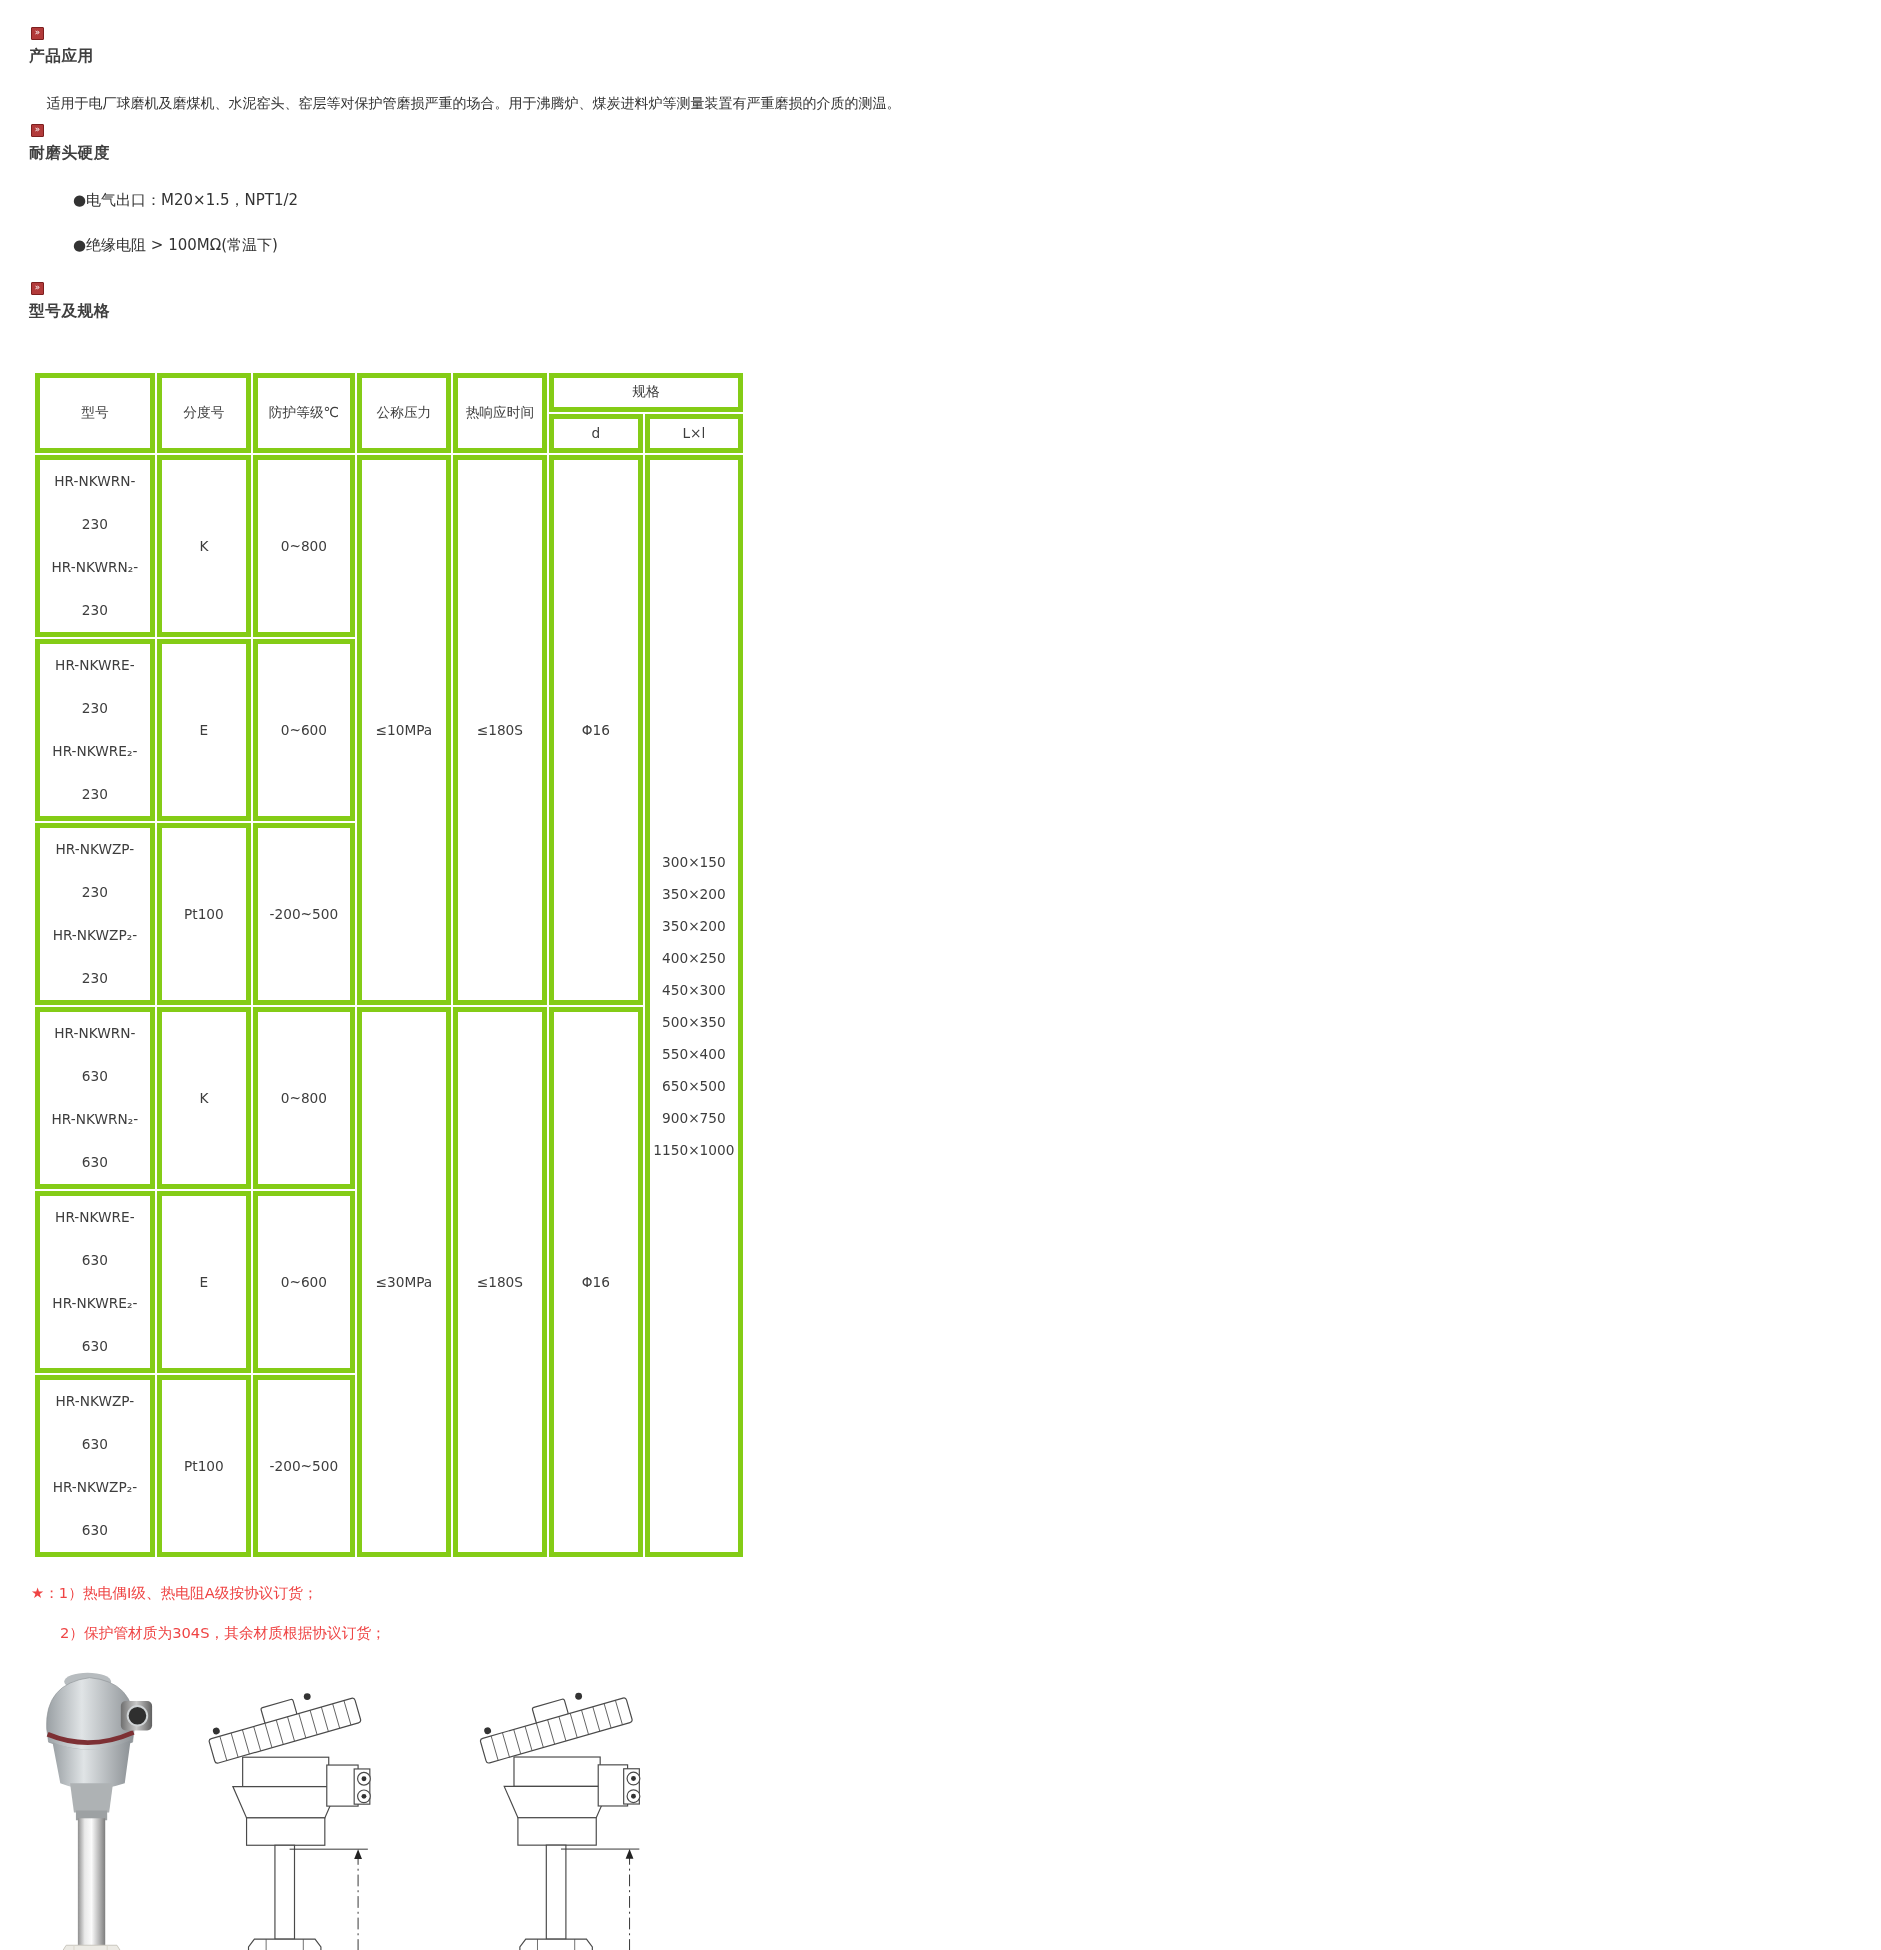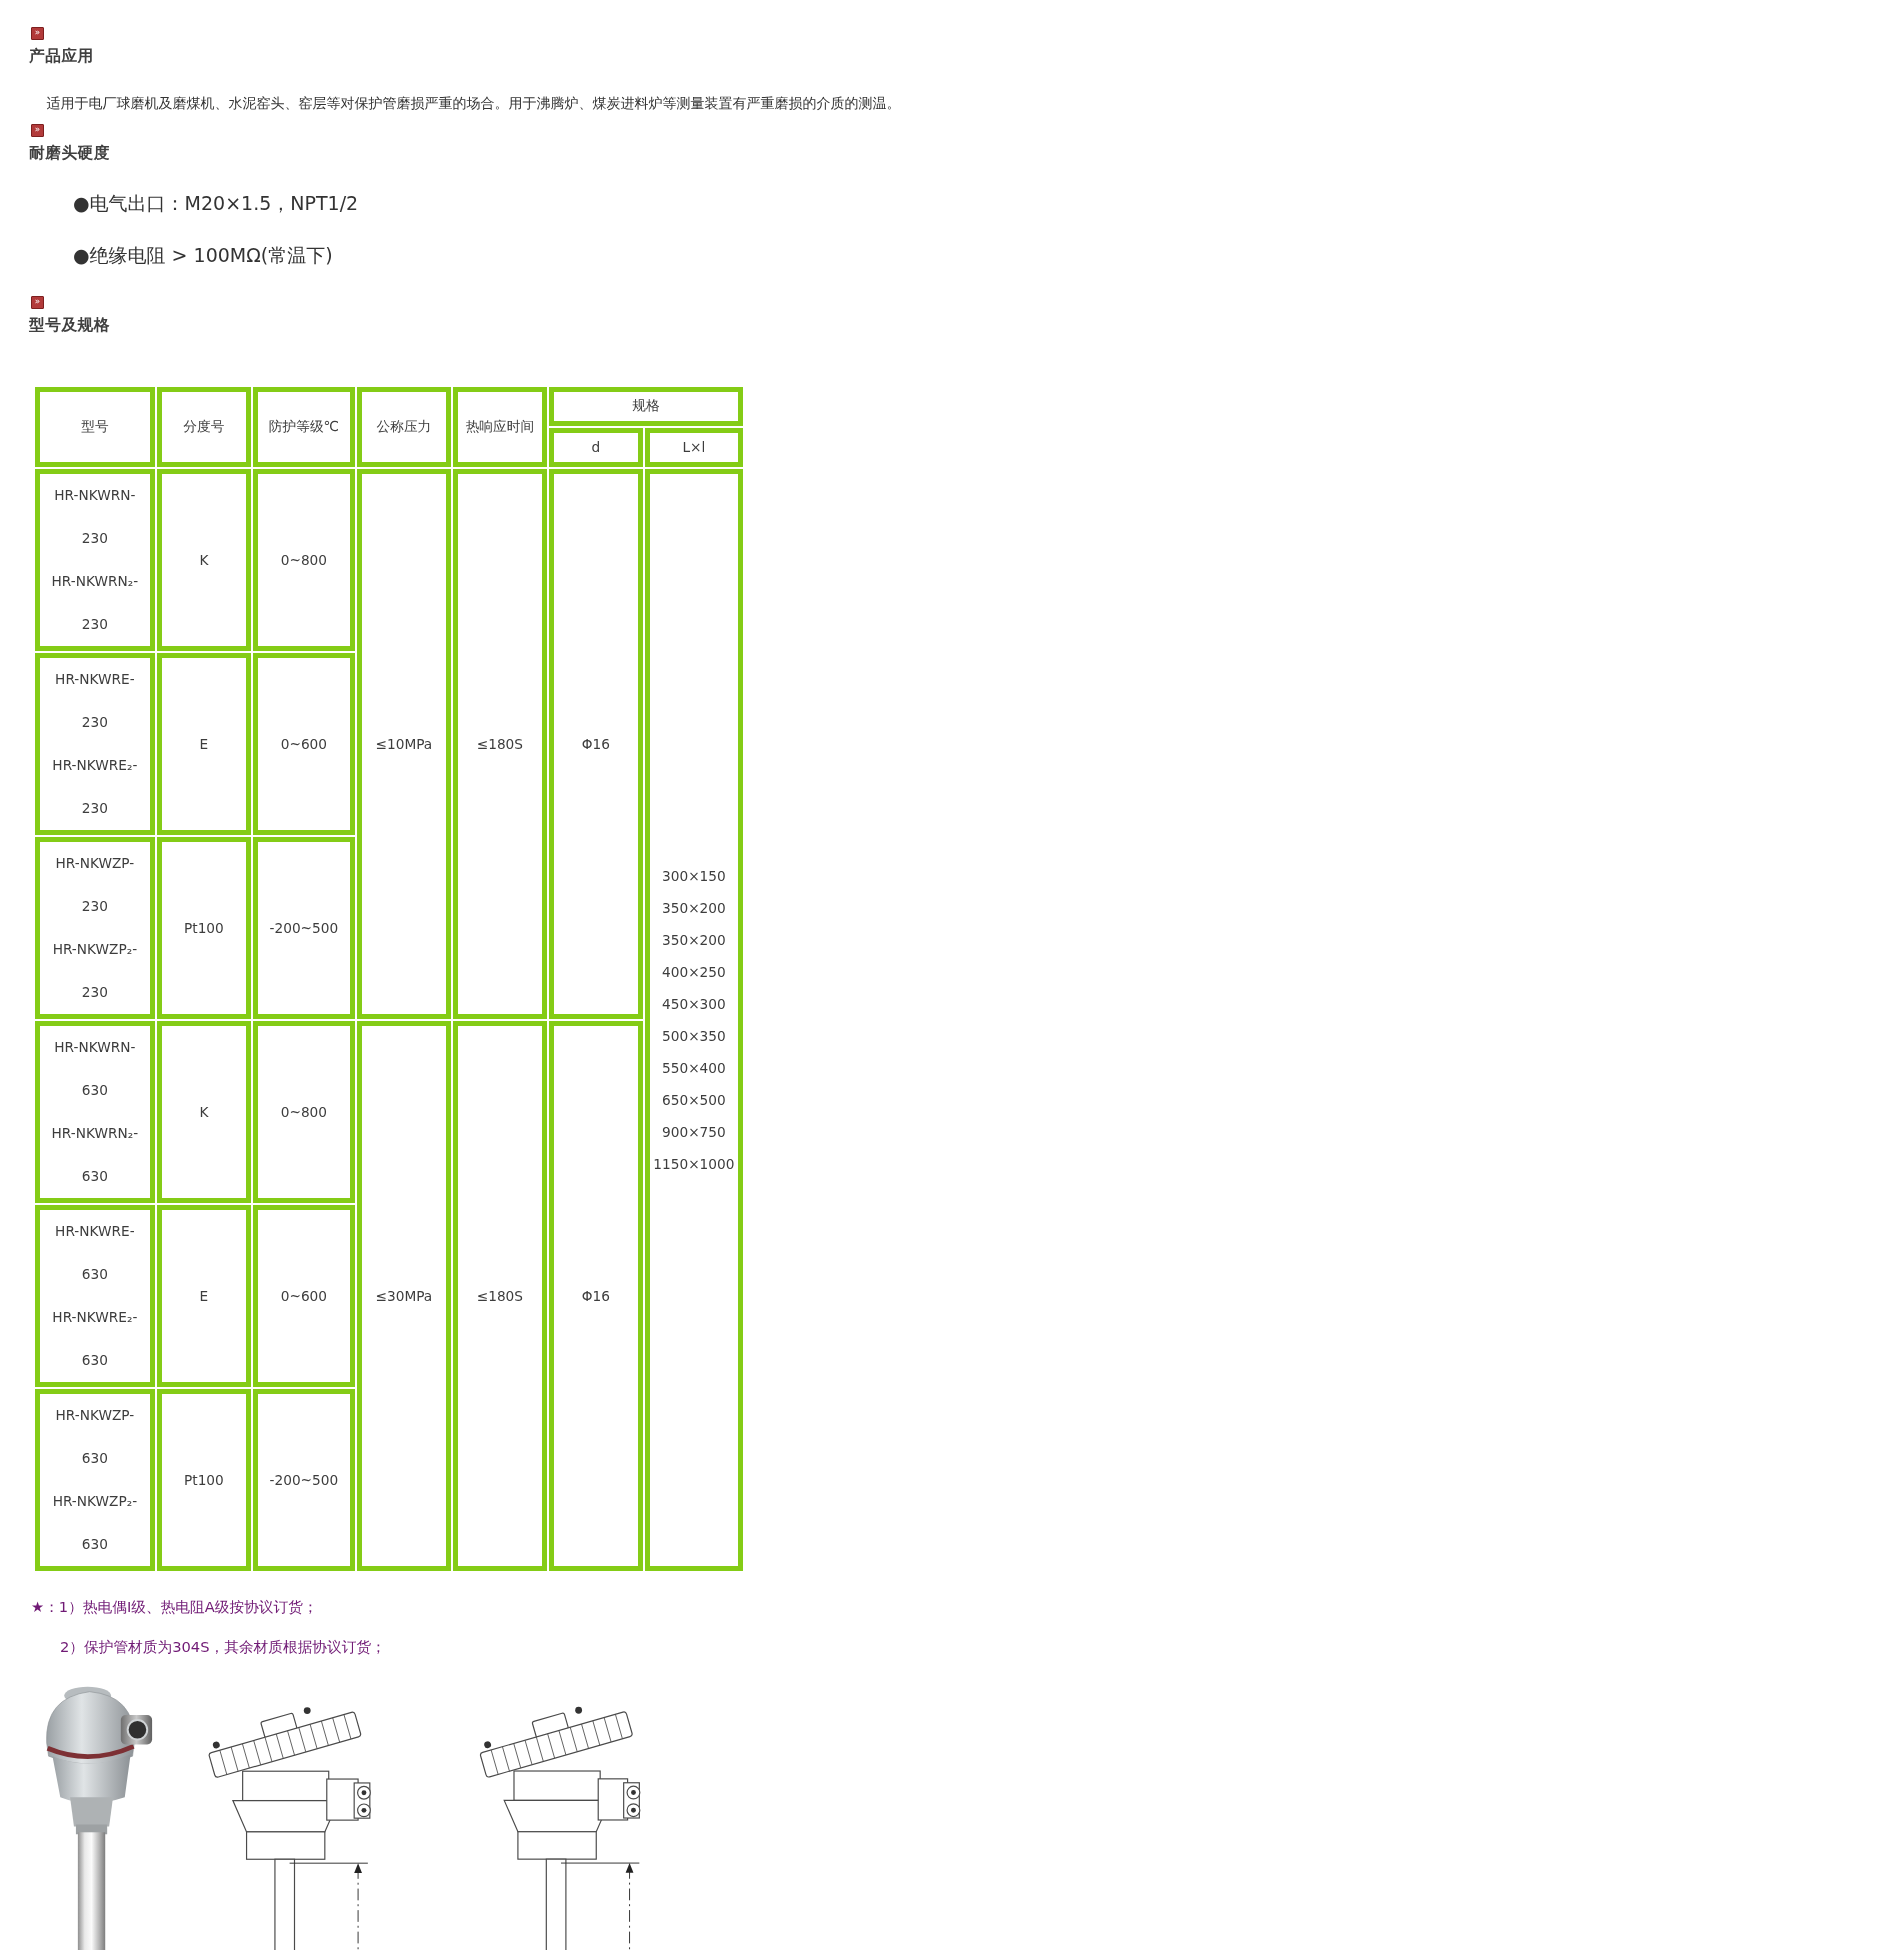--- a/index.html
+++ b/index.html
@@ -21,21 +21,21 @@
   h2.heading{
     font-size:15.7px;font-weight:bold;color:#404040;
     margin:5.9px 0 0 0;letter-spacing:0.5px;
   }
   .app-text{
     margin:27.4px 0 9.8px 0;padding-left:17.6px;
     font-size:14px;color:#333;width:1098px;line-height:1.4;
   }
   .param-list{
     list-style:none;margin:27.4px 0 5.9px 0;padding:0 0 0 44px;
-    font-size:19px;color:#333;
+    font-size:15px;color:#333;
   }
   .param-list li{margin-bottom:26.5px;}
 
   
   table.spec{
     border-collapse:separate;border-spacing:2.9px;
     margin:49px 0 0 3.9px;table-layout:fixed;
   }
   table.spec td, table.spec th{
     border:5px solid #84cc16;background:#fff;
@@ -44,21 +44,21 @@
     overflow:hidden;
   }
   table.spec th{height:29px;}
   td.model{
     text-align:left;white-space:pre-line;line-height:43px;
     font-size:14px;padding-left:2px;
   }
   tr.body-row{height:128px;}
   td.sizes{white-space:pre-line;line-height:32px;font-size:14px;}
 
-  .notes{margin:25.5px 0 0 2px;font-size:14.7px;color:#701a75;}
+  .notes{margin:25.5px 0 0 2px;font-size:14.7px;color:#ef4444;}
   .notes .note{margin-bottom:20.6px;}
   .notes .note.indent{margin-left:29px;}
 
   
   .figures{display:flex;align-items:flex-start;margin:13.7px 0 0 2px;}
   .fig{flex:0 0 auto;}
   .fig.photo{margin-left:0;}
   .fig.draw1{margin-left:25.5px;}
   .fig.draw2{margin-left:51px;}
   svg .ln{stroke:#4a4a4a;stroke-width:1.2;fill:#fff;}

